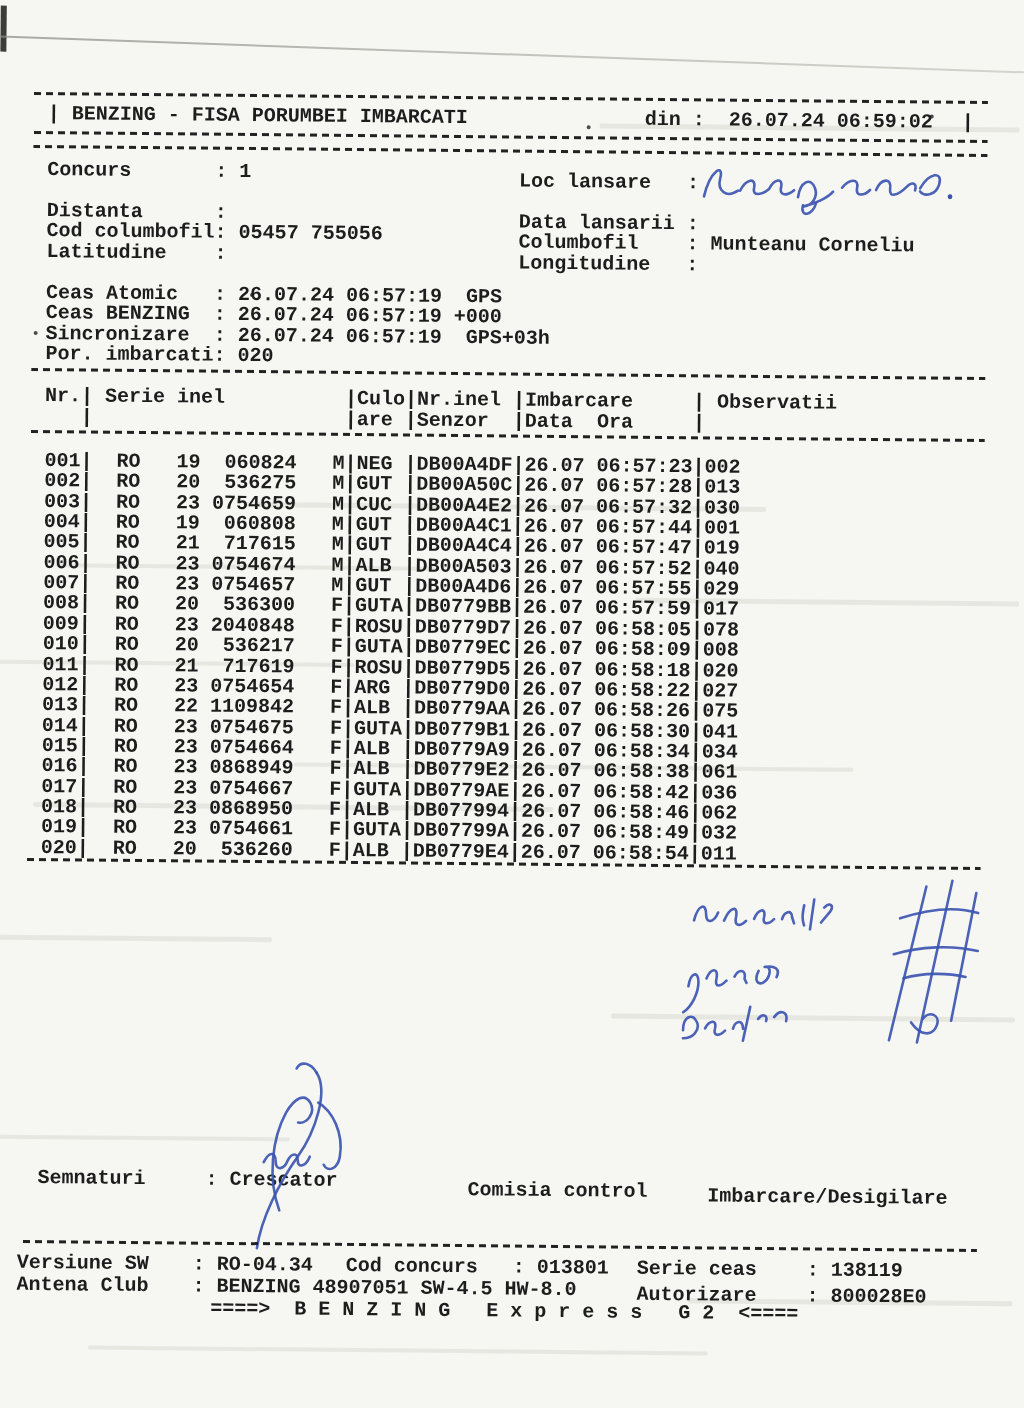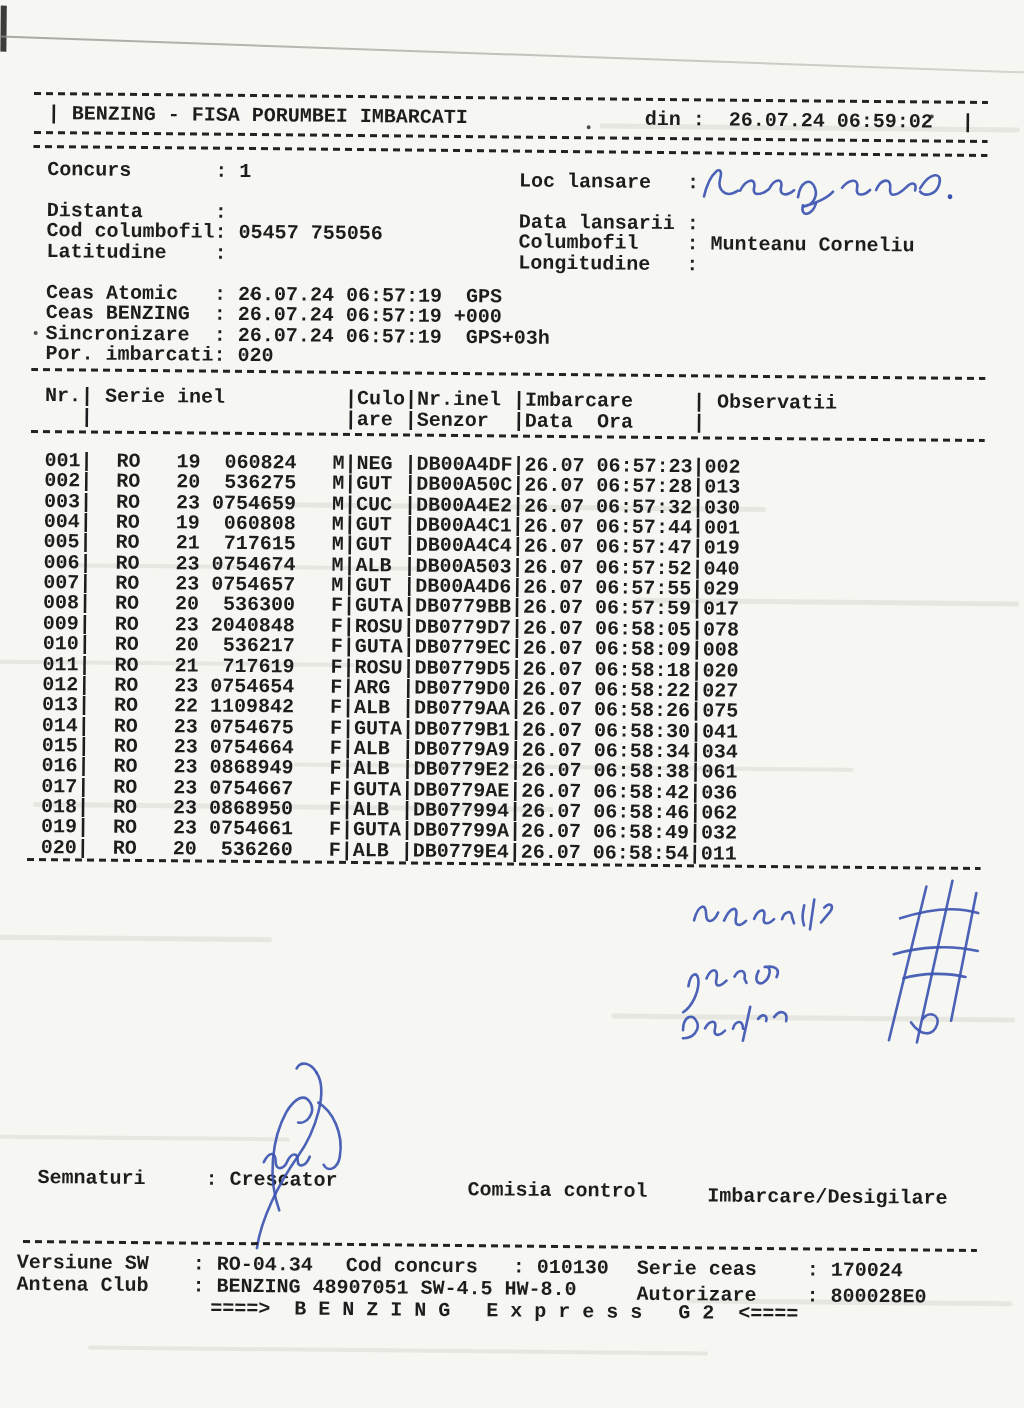--- a/index.html
+++ b/index.html
@@ -128,22 +128,22 @@
     <path d="M44,104 c6,-12 12,-10 12,0 c0,8 8,8 12,-2 c4,-8 10,-8 10,0 c0,8 8,6 12,-4"></path>
     <path d="M98,44 C112,52 124,74 120,98 C118,110 108,114 104,106"></path>
     <path d="M96,14 C90,4 80,2 76,10"></path>
   </svg>
 
   <div class="dash" style="top:1240px"></div>
 
   <span class="mono" style="left:28px;top:1253px">Versiune SW</span>
   <span class="mono" style="left:204px;top:1253px">: RO-04.34</span>
   <span class="mono" style="left:357px;top:1253px">Cod concurs</span>
-  <span class="mono" style="left:524px;top:1253px">: 010130</span>
+  <span class="mono" style="left:524px;top:1253px">: 013801</span>
   <span class="mono" style="left:648px;top:1253px">Serie ceas</span>
-  <span class="mono" style="left:818px;top:1253px">: 170024</span>
+  <span class="mono" style="left:818px;top:1253px">: 138119</span>
   <span class="mono" style="left:28px;top:1275px">Antena Club</span>
   <span class="mono" style="left:204px;top:1275px">: BENZING 48907051 SW-4.5 HW-8.0</span>
   <span class="mono" style="left:648px;top:1279px">Autorizare</span>
   <span class="mono" style="left:818px;top:1279px">: 800028E0</span>
   <span class="mono" style="left:222px;top:1297px">====&gt;  B E N Z I N G   E x p r e s s   G 2  &lt;====</span>
 
 </div>
 
 </body></html>

